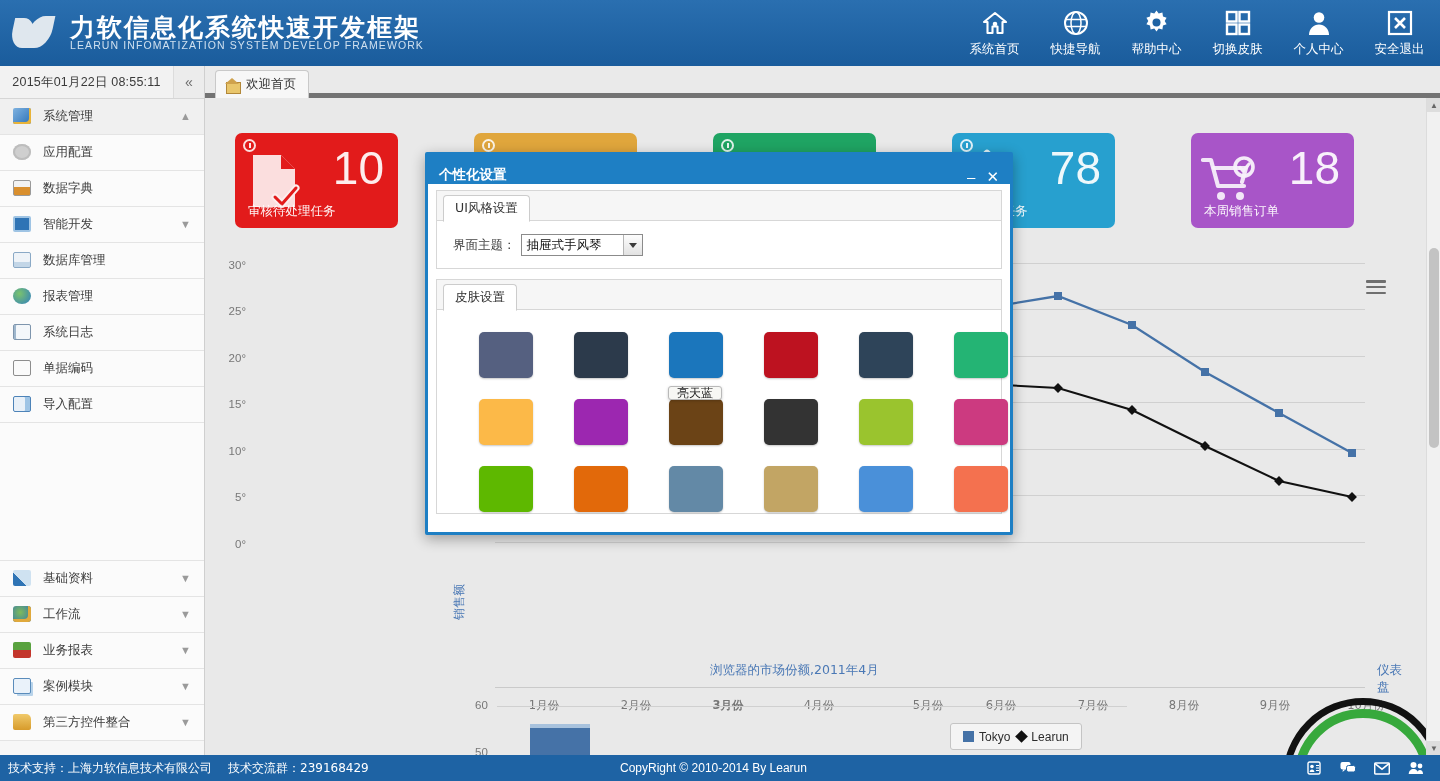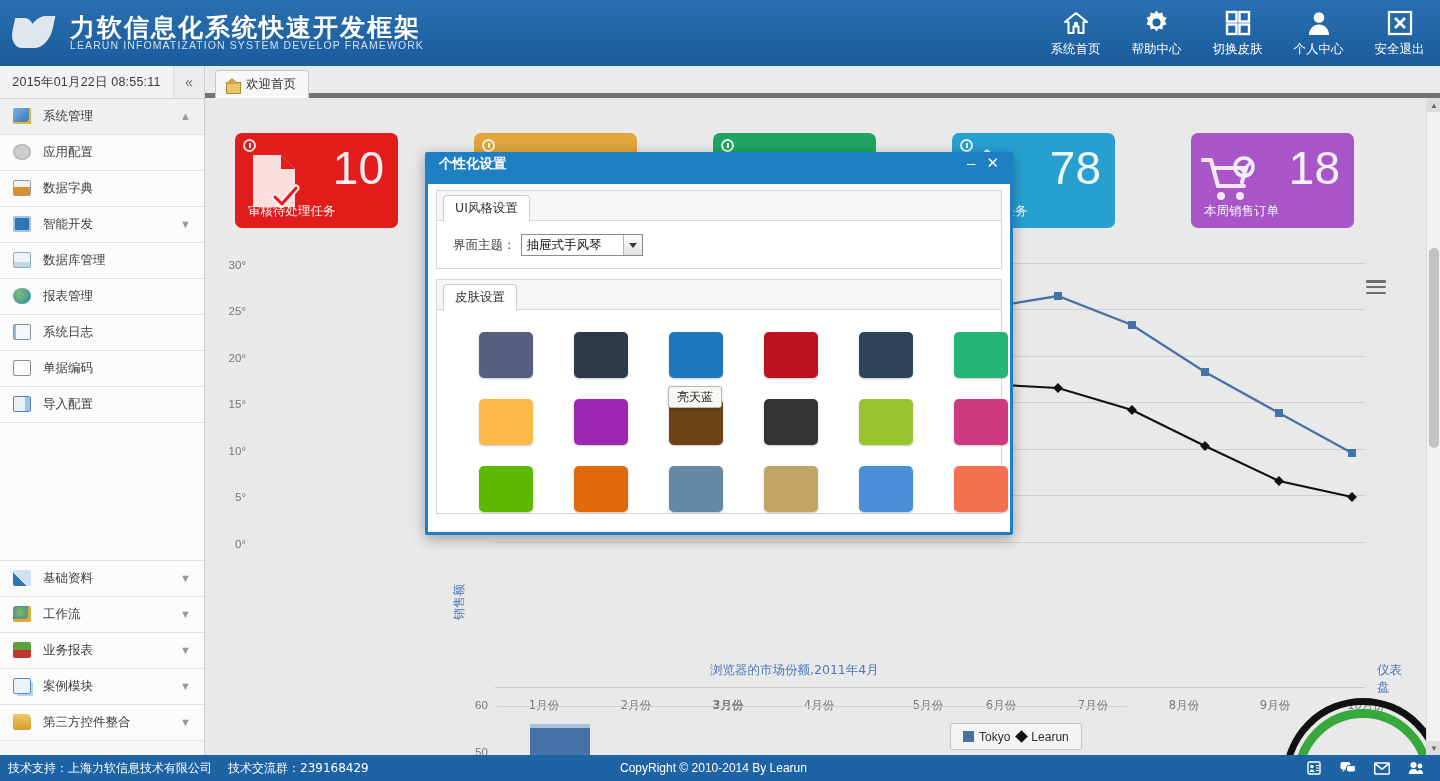--- a/index.html
+++ b/index.html
@@ -239,21 +239,21 @@
   }
 
   
   #dialog {
     position:absolute; left:425px; top:152px; width:588px; height:383px;
     background:#fff; border:3px solid #1e7fc4;
     box-shadow:0 4px 14px rgba(0,0,0,.33); border-radius:2px;
     display:flex; flex-direction:column; z-index:50;
   }
   #dlg-title {
-    height:29px; background:#1e7fc4; display:flex; align-items:flex-start;
+    height:29px; background:#1e7fc4; display:flex; align-items:flex-end;
     padding:0 6px 0 11px; flex:none;gap:39px;
   }
   #dlg-title .t {
     color:#fff; font-size:13.5px; font-weight:bold;
     font-family:"DejaVu Sans", sans-serif;
   }
   #dlg-title .btns { margin-left:auto; display:flex; align-items:center; gap:11px; padding-right:5px; }
   .dlgbtn { color:#fff; font-size:15px; line-height:1; cursor:pointer; font-family:"Liberation Sans", sans-serif; }
   #dlg-body { flex:1; background:#fff; padding:6px 8px 8px 8px; }
 
@@ -289,21 +289,21 @@
   #panel2 { margin-top:10px; height:235px; }
   #swatches {
     padding:22px 0 0 42px; display:grid;
     grid-template-columns: repeat(6, 95px); grid-auto-rows:67px;
   }
   .swatch {
     width:54px; height:46px; border-radius:5px; cursor:pointer;
     box-shadow:0 1px 2px rgba(0,0,0,.22);
   }
   #tooltip {
-    position:absolute; left:240px; top:231px; height:22px;
+    position:absolute; left:240px; top:231px; height:14px;
     background:#f7f7f4; border:1px solid #b9b9b9; border-radius:3px;
     display:flex; align-items:center; padding:0 8px;
     font-size:12px; color:#222; font-family:Liberation Serif, serif;
     box-shadow:0 1px 3px rgba(0,0,0,.2); z-index:60;
   }
 
   
   #footer {
     position:absolute; left:0; bottom:0; width:1440px; height:26px;
     background:#1e63a4; display:flex; align-items:center; color:#ffffff;
@@ -331,20 +331,30 @@
 
   <div id="topnav">
     <div class="topnav-item">
       <span class="ic">
         <svg width="26" height="24" viewBox="0 0 26 24">
             <path d="M13 2 L24 11 H20.5 V22 H15.5 V15.5 H10.5 V22 H5.5 V11 H2 Z" fill="none" stroke="#fff" stroke-width="2.1" stroke-linejoin="round"></path>
             <circle cx="13" cy="13" r="2.3" fill="#fff"></circle>
           </svg>
       </span>
       <span class="lb">系统首页</span>
+    </div>
+    <div class="topnav-item">
+      <span class="ic">
+        <svg width="26" height="26" viewBox="0 0 26 26">
+            <circle cx="13" cy="13" r="11" fill="none" stroke="#fff" stroke-width="2"></circle>
+            <ellipse cx="13" cy="13" rx="5" ry="11" fill="none" stroke="#fff" stroke-width="1.5"></ellipse>
+            <path d="M2.5 9.5h21M2.5 16.5h21" stroke="#fff" stroke-width="1.5"></path>
+          </svg>
+      </span>
+      <span class="lb">快捷导航</span>
     </div>
     <div class="topnav-item">
       <span class="ic">
         <svg width="27" height="27" viewBox="0 0 27 27">
             <path d="M13.5 1.5l2.2 3.1 3.7-1 .6 3.8 3.6 1.3-1.9 3.3 1.9 3.3-3.6 1.3-.6 3.8-3.7-1-2.2 3.1-2.2-3.1-3.7 1-.6-3.8-3.6-1.3 1.9-3.3-1.9-3.3 3.6-1.3.6-3.8 3.7 1z" fill="#fff"></path>
             <circle cx="13.5" cy="13.5" r="4" fill="#1e63a4"></circle>
           </svg>
       </span>
       <span class="lb">帮助中心</span>
     </div>

